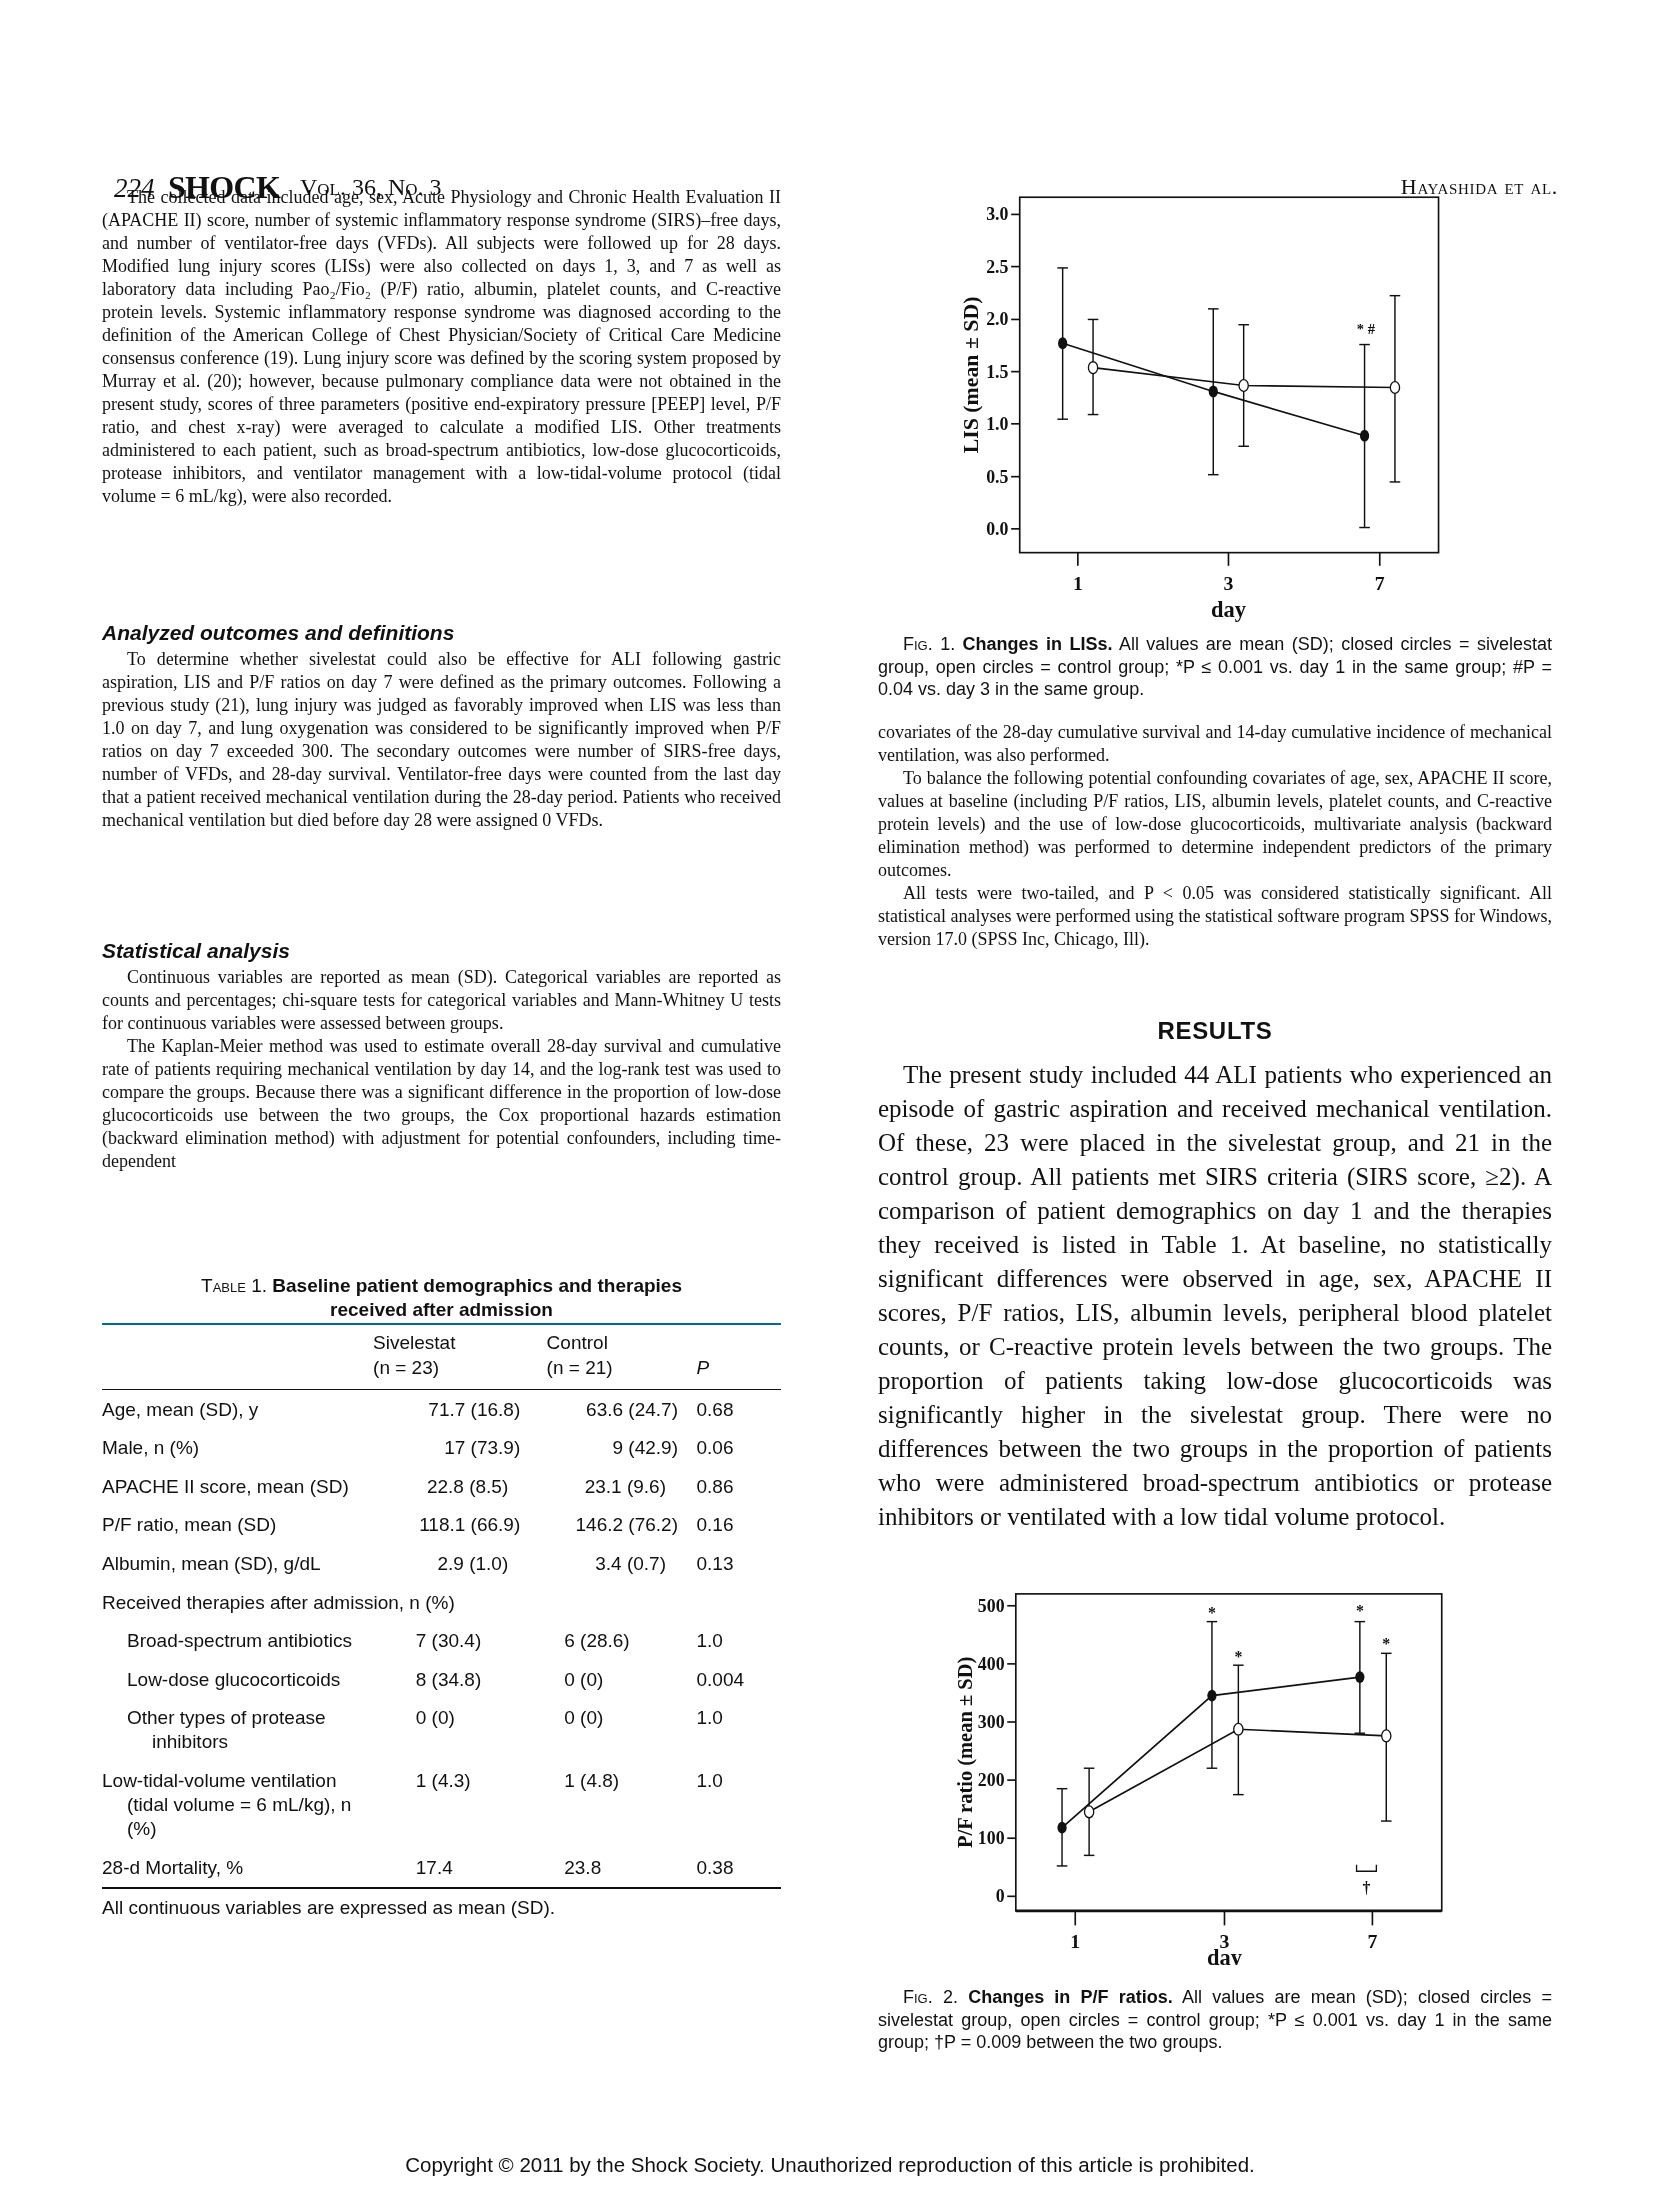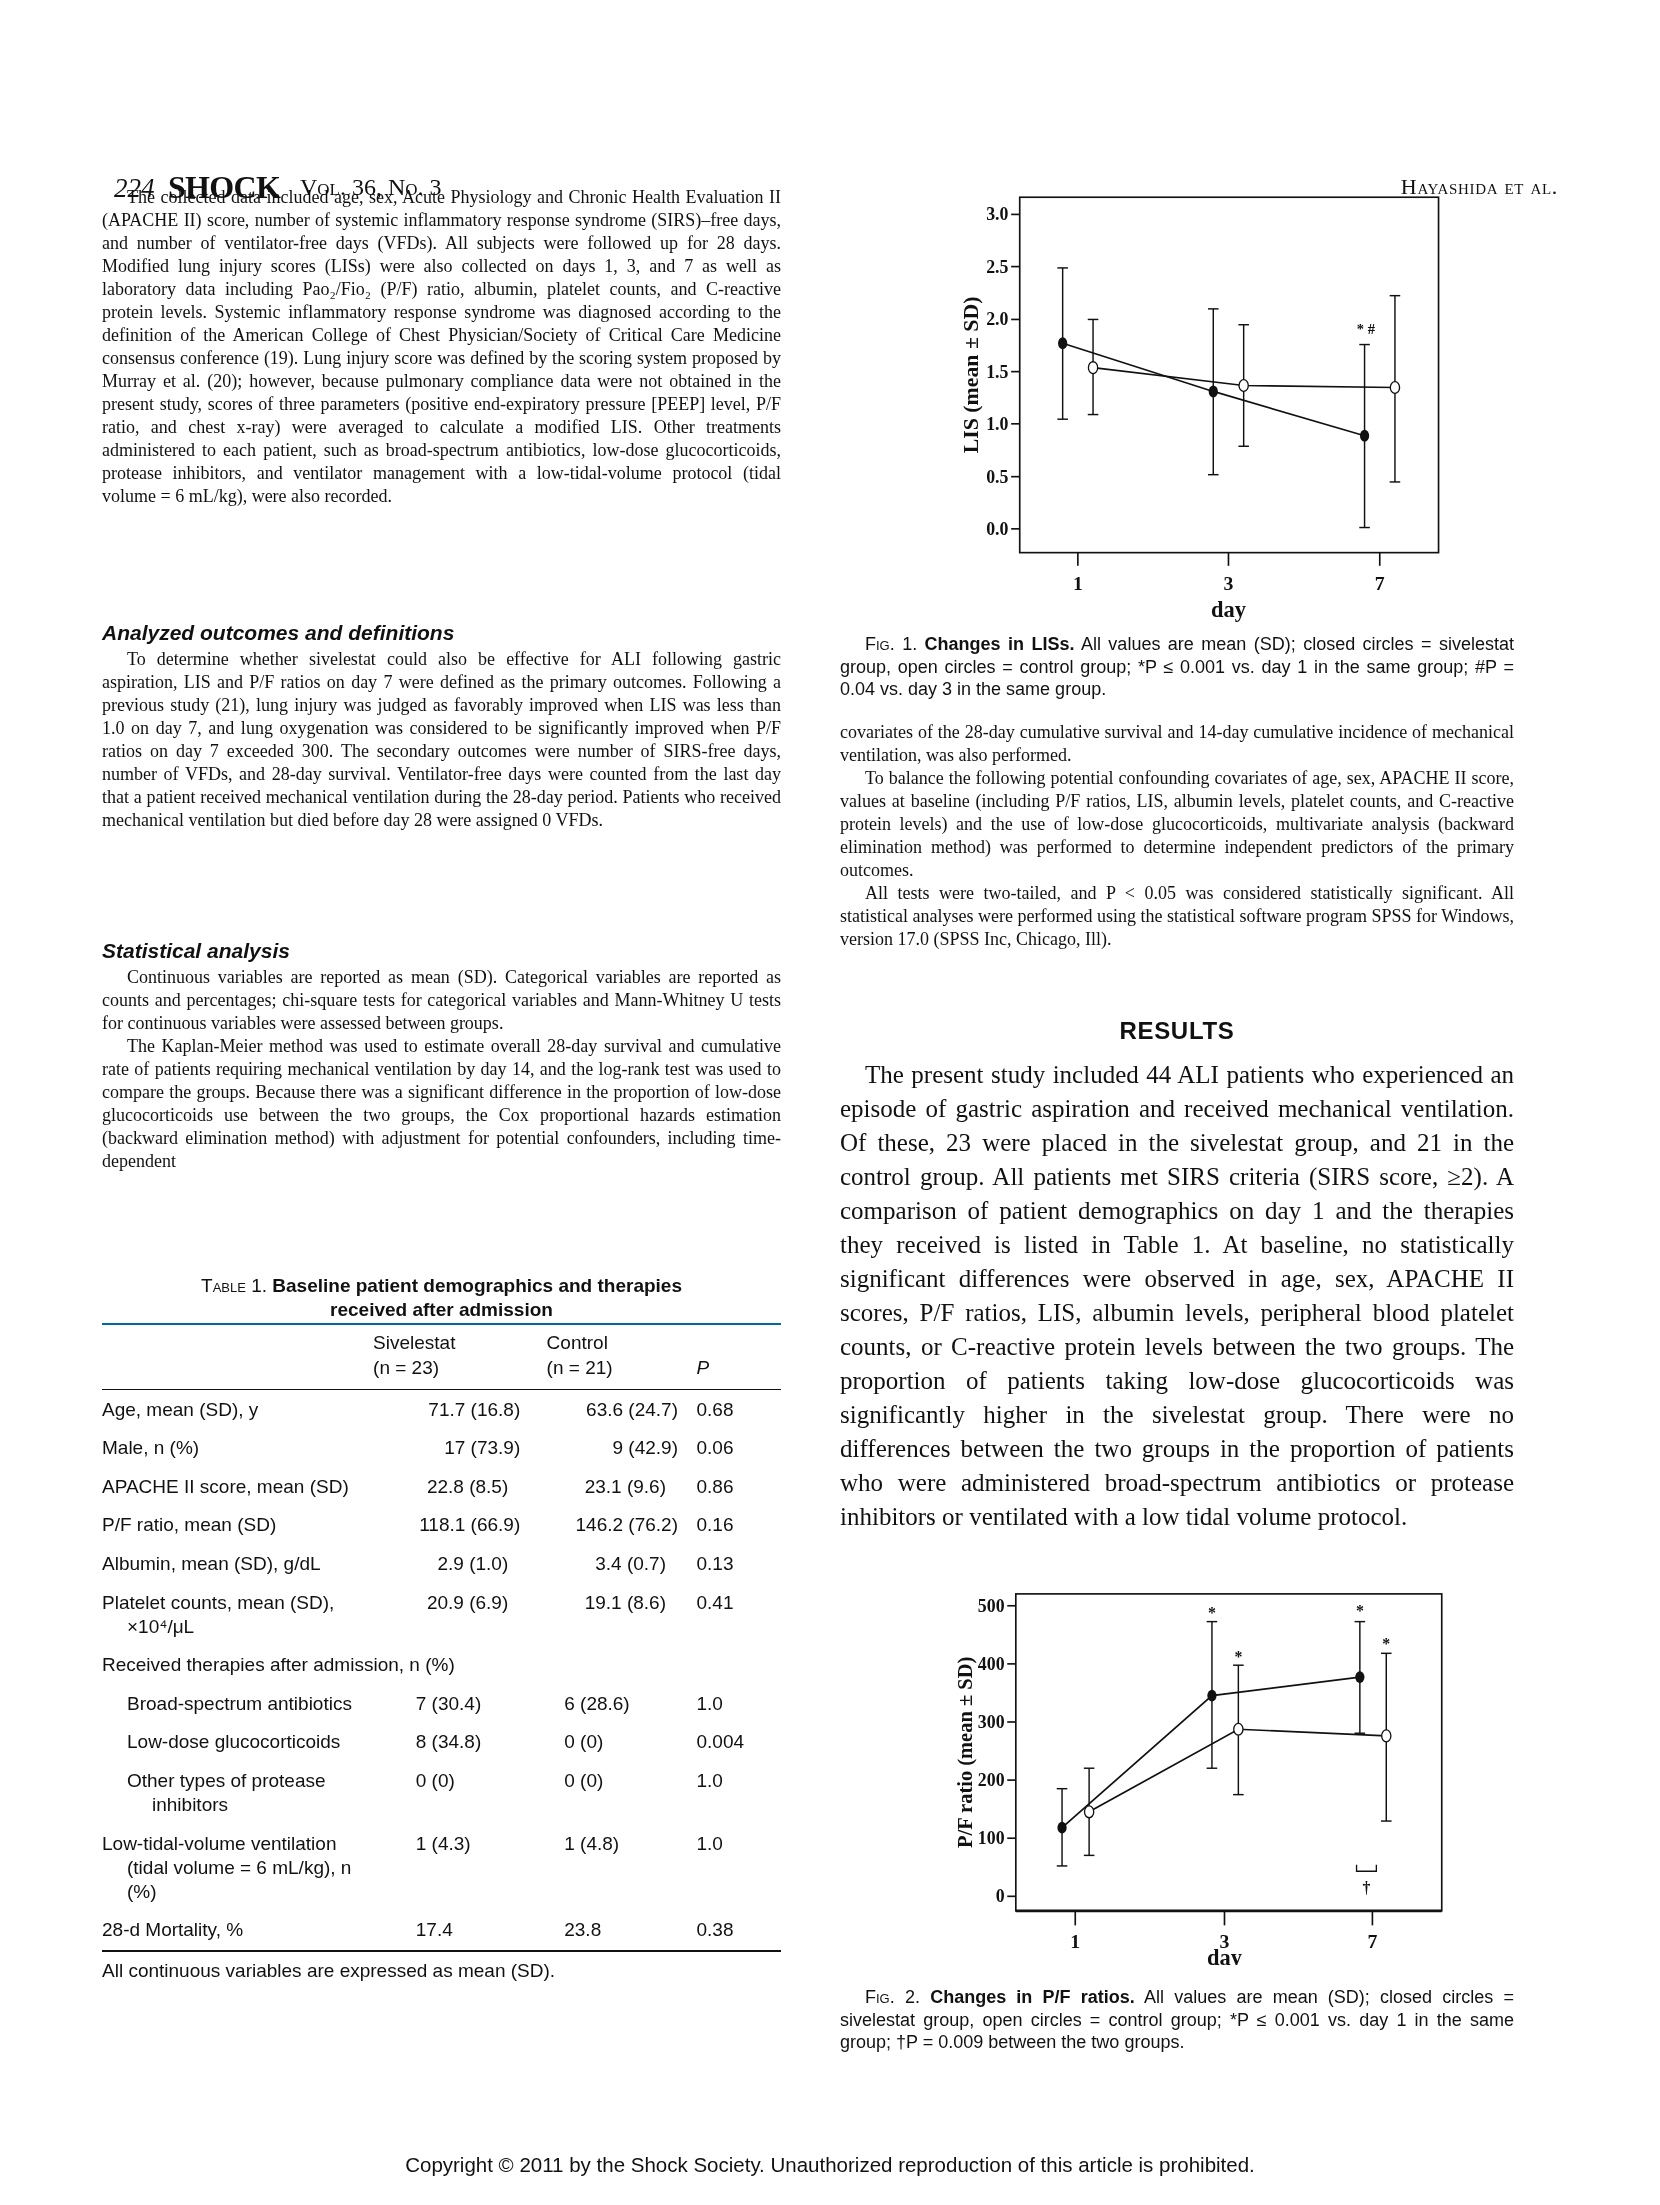--- a/index.html
+++ b/index.html
@@ -9,21 +9,21 @@
 
   
   .running-head { position: absolute; top: 173px; left: 102px; right: 102px; height: 40px; }
   .page-num { position: absolute; left: 12px; top: 0; font-size: 27px; font-style: italic; }
   .journal { position: absolute; left: 66px; top: -4px; font-size: 32px; font-weight: bold; letter-spacing: -0.7px; }
   .volume { position: absolute; left: 198px; top: 1.3px; font-size: 24px; font-variant: small-caps; }
   .author-head { position: absolute; right: 0; top: 1.3px; font-size: 22px; font-variant: small-caps; letter-spacing: 0.7px; }
 
   
   .col-left { position: absolute; left: 102px; width: 679px; }
-  .col-right { position: absolute; left: 840px; width: 674px; }
+  .col-right { position: absolute; left: 878px; width: 674px; }
 
   .body-text { font-size: 18px; line-height: 23px; text-align: justify; margin: 0; hyphens: manual; }
   .body-text.indent { text-indent: 25px; }
   .results-text { font-size: 25px; line-height: 34px; text-align: justify; margin: 0; text-indent: 25px; }
 
   .section-head { font-size: 21px; font-weight: bold; font-style: italic; margin: 0 0 2.6px 0; }
   .results-head { font-size: 24px; font-weight: bold; text-align: center; letter-spacing: 0.7px; }
 
   
   .table-caption { text-align: center; font-size: 19px; line-height: 24.4px; }
@@ -126,29 +126,20 @@
         <td class="c-ctrl">146.2 (76.2)</td>
         <td class="c-p">0.16</td>
       </tr>
       <tr>
         <td>Albumin, mean (SD), g/dL</td>
         <td class="c-sive" style="padding-right:12px;">2.9 (1.0)</td>
         <td class="c-ctrl" style="padding-right:12px;">3.4 (0.7)</td>
         <td class="c-p">0.13</td>
       </tr>
       <tr>
-        <td>
-          <span>Platelet counts, mean (SD),</span>
-          <span class="cont">×10⁴/μL</span>
-        </td>
-        <td class="c-sive" style="padding-right:12px;">20.9 (6.9)</td>
-        <td class="c-ctrl" style="padding-right:12px;">19.1 (8.6)</td>
-        <td class="c-p">0.41</td>
-      </tr>
-      <tr>
         <td colspan="4">Received therapies after admission, n (%)</td>
       </tr>
       <tr>
         <td class="sub">Broad-spectrum antibiotics</td>
         <td class="c-sive num-left">7 (30.4)</td>
         <td class="c-ctrl num-left-c">6 (28.6)</td>
         <td class="c-p">1.0</td>
       </tr>
       <tr>
         <td class="sub">Low-dose glucocorticoids</td>

